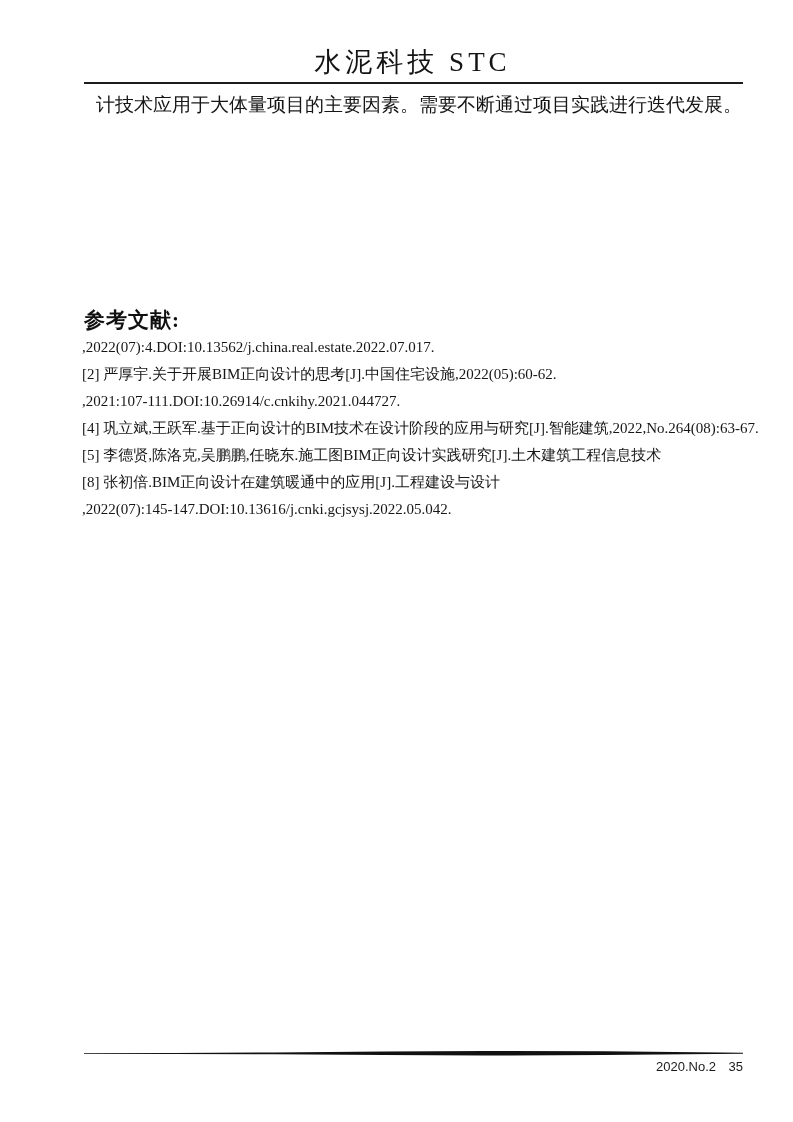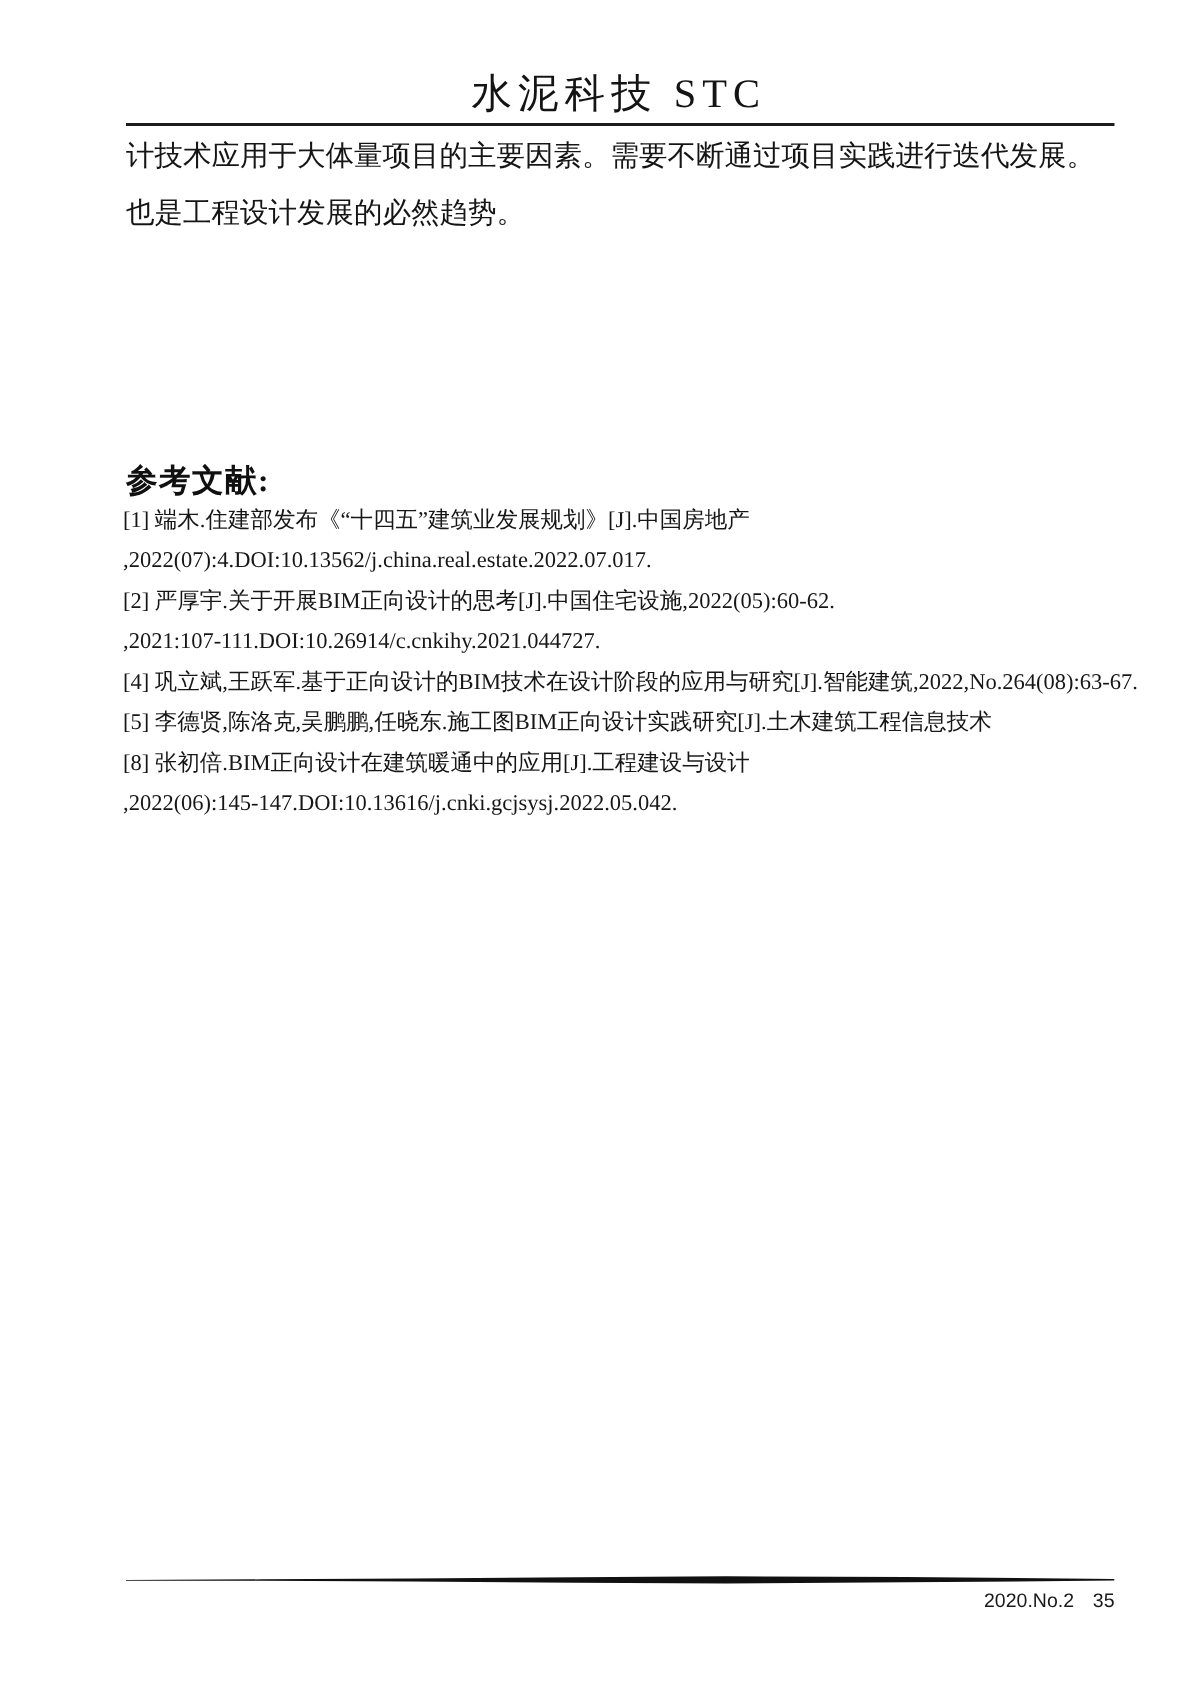--- a/index.html
+++ b/index.html
@@ -33,21 +33,21 @@
     position: absolute;
     top: 82px;
     left: 68px;
     width: 659px;
     height: 2px;
     background: #1c1c1c;
   }
   
   .para {
     position: absolute;
-    left: 68px;
+    left: 80px;
     width: 659px;
     font-size: 19px;
     line-height: 38px;
     color: #151515;
     text-align: justify;
   }
   .para-cont { top: 86px; }
   .para-2 { top: 124px; }
   .para-line { display: block; }
   .indented { text-indent: 38px; }
@@ -104,34 +104,32 @@
 <body>
 
 <div class="page">
 
   <div class="journal-title">水泥科技 STC</div>
   <div class="header-rule"></div>
 
   <div class="para para-cont">计技术应用于大体量项目的主要因素。需要不断通过项目实践进行迭代发展。</div>
 
   <div class="para para-2">
-    <span class="para-line">也是工程设计发展的必然趋势。</span>
   </div>
 
   <div class="ref-heading">参考文献:</div>
 
   <div class="ref-list">
-    <span class="ref-line">[1] 端木.住建部发布《“十四五”建筑业发展规划》[J].中国房地产</span>
     <span class="ref-line">,2022(07):4.DOI:10.13562/j.china.real.estate.2022.07.017.</span>
     <span class="ref-line">[2] 严厚宇.关于开展BIM正向设计的思考[J].中国住宅设施,2022(05):60-62.</span>
     <span class="ref-line">,2021:107-111.DOI:10.26914/c.cnkihy.2021.044727.</span>
     <span class="ref-line">[4] 巩立斌,王跃军.基于正向设计的BIM技术在设计阶段的应用与研究[J].智能建筑,2022,No.264(08):63-67.</span>
     <span class="ref-line">[5] 李德贤,陈洛克,吴鹏鹏,任晓东.施工图BIM正向设计实践研究[J].土木建筑工程信息技术</span>
     <span class="ref-line">[8] 张初倍.BIM正向设计在建筑暖通中的应用[J].工程建设与设计</span>
-    <span class="ref-line">,2022(06):145-147.DOI:10.13616/j.cnki.gcjsysj.2022.05.042.</span>
+    <span class="ref-line">,2022(07):145-147.DOI:10.13616/j.cnki.gcjsysj.2022.05.042.</span>
   </div>
 
   <svg class="footer-rule" viewBox="0 0 659 8" preserveAspectRatio="none">
     <polygon fill="#111111" points="0,3.3 90,2.9 190,2.4 300,1.5 400,0.9 520,1.3 659,2.7 659,3.7 520,4.9 400,5.6 300,5.1 190,4.3 90,3.9 0,3.9"></polygon>
   </svg>
 
   <div class="footer-page-number">35</div>
 
   <div class="footer-issue">2020.No.2</div>
 

